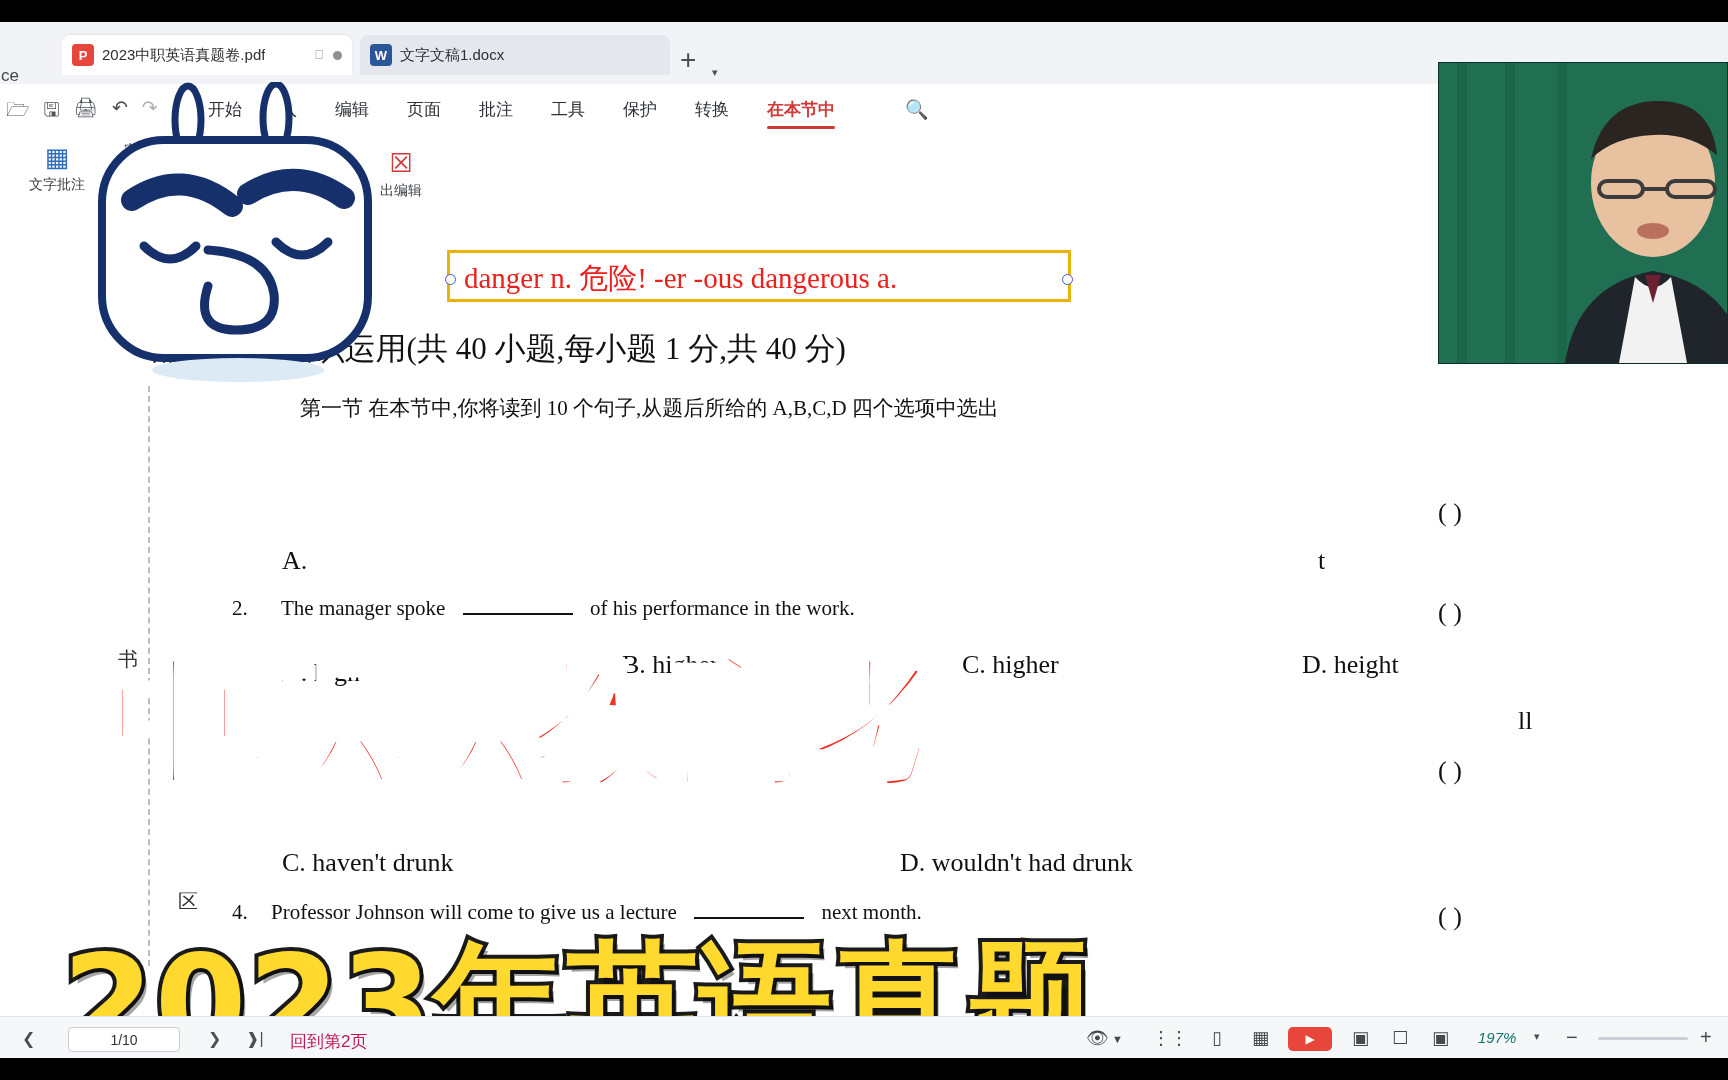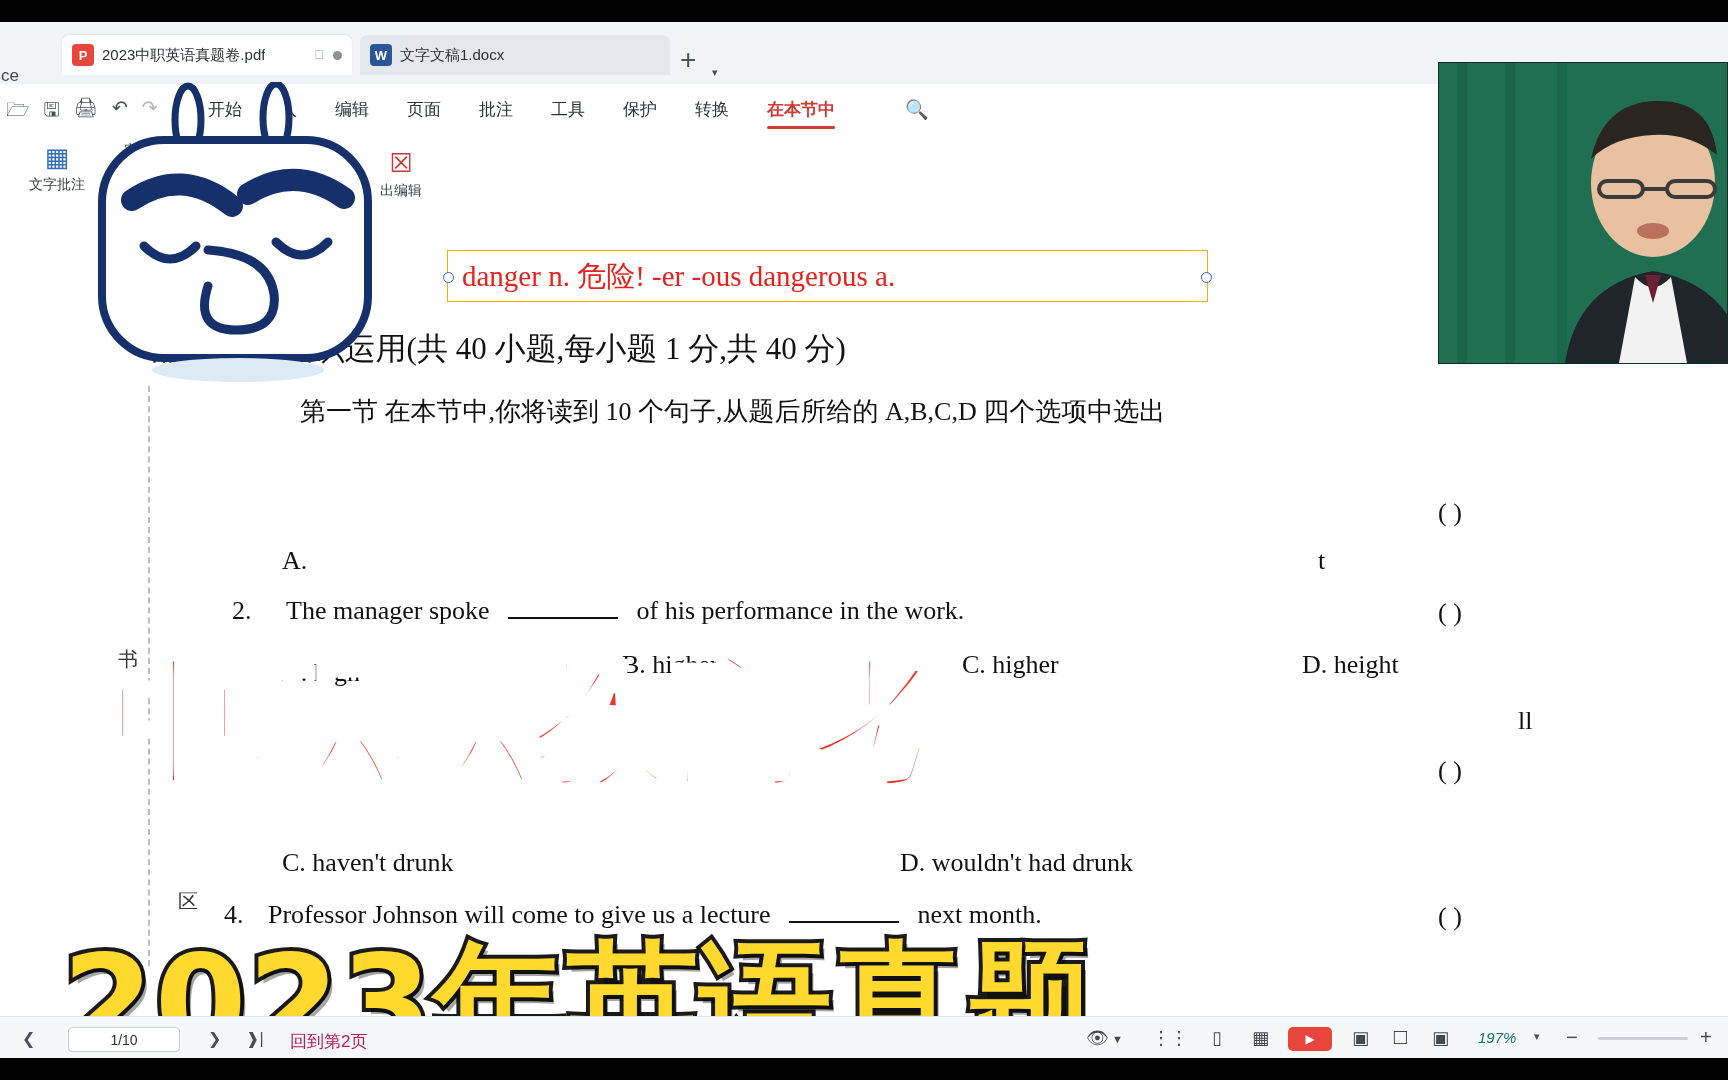--- a/index.html
+++ b/index.html
@@ -57,32 +57,32 @@
   }
   .tool{position:absolute;top:12px;width:78px;text-align:center;font-size:14px;color:#3a3e45;}
   .tool .gl{display:block;font-size:26px;line-height:30px;color:#2f6fba;margin-bottom:4px;}
   .tool .gl.red{color:#d03a36;}
   
   .page{
     position:absolute;left:0;top:194px;width:1728px;height:800px;background:#ffffff;
     font-family:"Liberation Serif","DejaVu Serif",serif;color:#111;
   }
   .redbox{
-    position:absolute;left:447px;top:34px;width:761px;height:52px;
-    border:1px solid #eab308;box-sizing:border-box;
+    position:absolute;left:447px;top:34px;width:624px;height:52px;
+    border:3px solid #eab308;box-sizing:border-box;
   }
   .redbox .rtxt{
     position:absolute;left:14px;top:6px;color:#e8211c;font-size:29px;white-space:nowrap;
     font-family:"Liberation Serif",serif;
   }
   .handle{position:absolute;width:9px;height:9px;border-radius:50%;border:1px solid #3b5bd0;background:#fff;top:21px;}
   .vline{position:absolute;left:148px;top:170px;width:0;height:580px;border-left:2px dashed #b9bdc4;}
   .docline{position:absolute;white-space:nowrap;}
   .h1{font-size:31px;}
-  .q{font-size:26px;}
+  .q{font-size:21px;}
   .opt{font-size:26px;}
   .paren{font-size:26px;}
   .blank{display:inline-block;border-bottom:2px solid #111;}
   
   .wm1{
     position:absolute;left:110px;top:415px;font-size:138px;font-weight:bold;color:#f03226;
     -webkit-text-stroke:5px #ffffff;font-family:"DejaVu Sans",sans-serif;letter-spacing:2px;
     white-space:nowrap;
   }
   .wm2{
@@ -211,21 +211,21 @@
     <div class="docline opt" style="left:282px;top:442px;">A.  high</div>
     <div class="docline opt" style="left:622px;top:434px;">B.  higher</div>
     <div class="docline opt" style="left:962px;top:434px;">C.  higher</div>
     <div class="docline opt" style="left:1302px;top:434px;">D.  height</div>
 
     <div class="docline opt" style="left:1518px;top:490px;">ll</div>
     <div class="docline paren" style="left:1438px;top:540px;">(      )</div>
     <div class="docline opt" style="left:282px;top:632px;">C.  haven't drunk</div>
     <div class="docline opt" style="left:900px;top:632px;">D.  wouldn't had drunk</div>
 
-    <div class="docline q" style="left:224px;top:684px;">
+    <div class="docline q" style="left:232px;top:684px;">
       <span>4.</span>
       <span style="margin-left:18px;">Professor Johnson will come to give us a lecture</span>
       <span class="blank" style="width:110px;margin:0 12px;"></span>
       <span>next month.</span>
     </div>
     <div class="docline paren" style="left:1438px;top:686px;">(      )</div>
 
     <div class="docline" style="left:118px;top:430px;font-size:20px;color:#333;">书</div>
     <div class="docline" style="left:178px;top:672px;font-size:20px;color:#333;">区</div>
 

